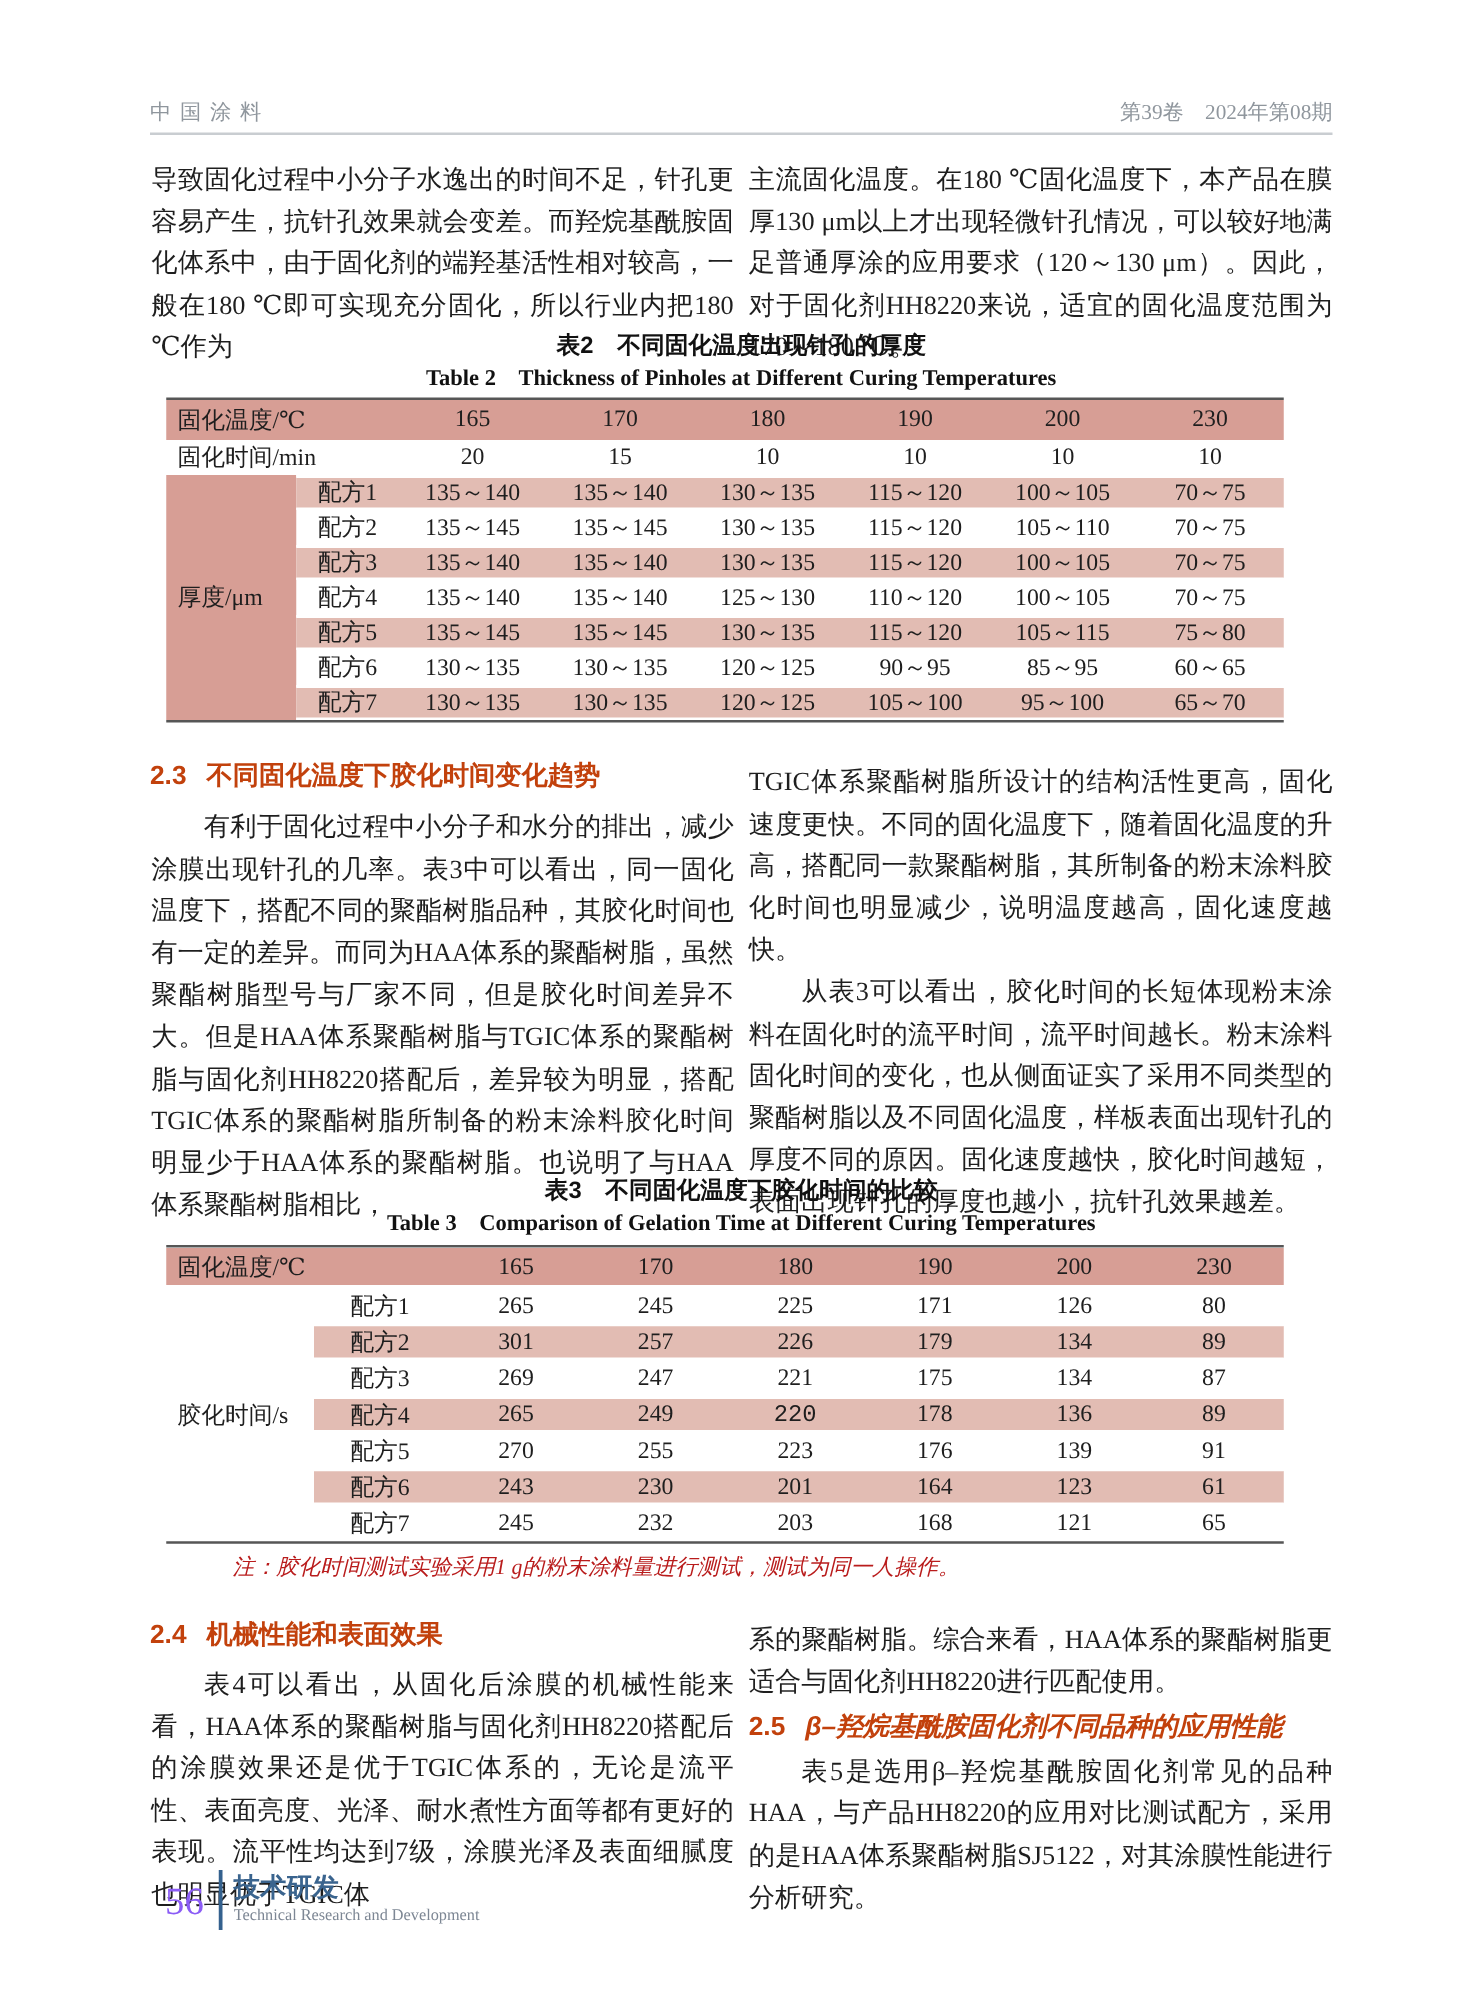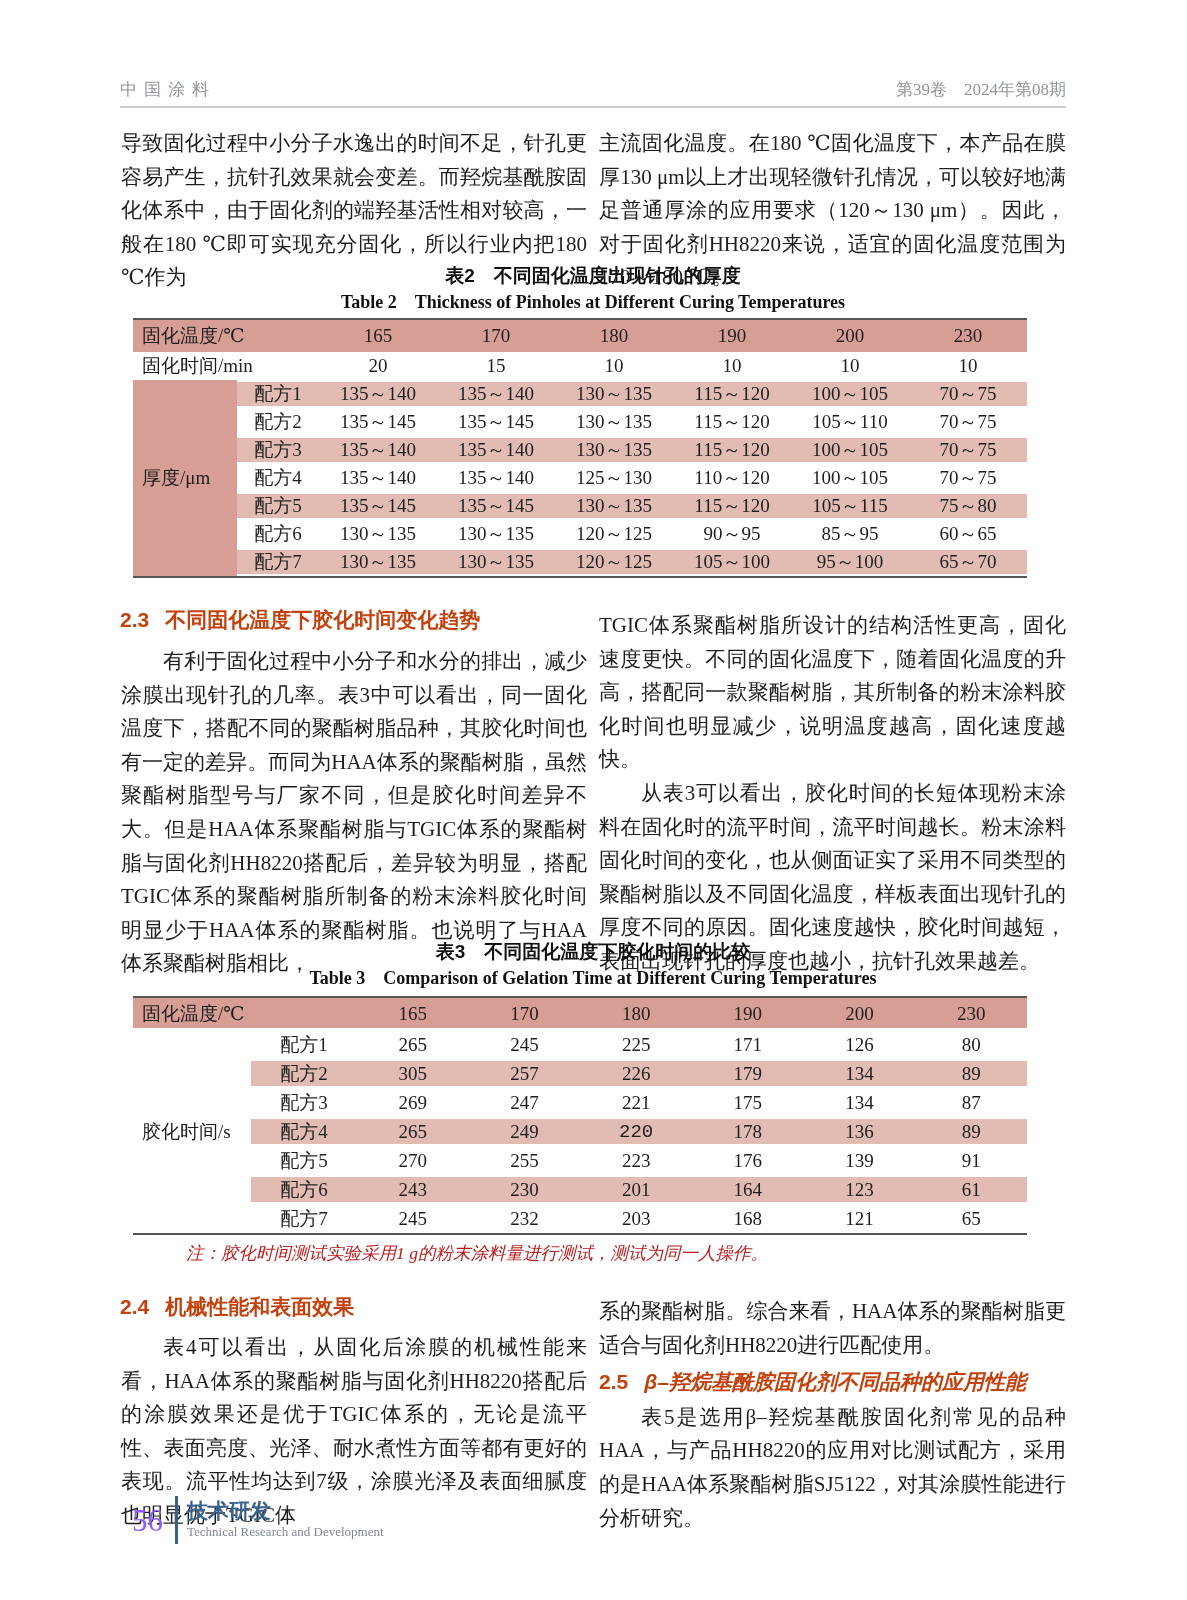--- a/index.html
+++ b/index.html
@@ -184,21 +184,21 @@
       <div class="cell" style="grid-area: 1 / 8;">230</div>
       <div class="cell left" style="grid-area: 2 / 1 / 9;">胶化时间/s</div>
       <div class="cell" style="grid-area: 2 / 2;">配方1</div>
       <div class="cell" style="grid-area: 2 / 3;">265</div>
       <div class="cell" style="grid-area: 2 / 4;">245</div>
       <div class="cell" style="grid-area: 2 / 5;">225</div>
       <div class="cell" style="grid-area: 2 / 6;">171</div>
       <div class="cell" style="grid-area: 2 / 7;">126</div>
       <div class="cell" style="grid-area: 2 / 8;">80</div>
       <div class="cell" style="grid-area: 3 / 2;">配方2</div>
-      <div class="cell" style="grid-area: 3 / 3;">305</div>
+      <div class="cell" style="grid-area: 3 / 3;">301</div>
       <div class="cell" style="grid-area: 3 / 4;">257</div>
       <div class="cell" style="grid-area: 3 / 5;">226</div>
       <div class="cell" style="grid-area: 3 / 6;">179</div>
       <div class="cell" style="grid-area: 3 / 7;">134</div>
       <div class="cell" style="grid-area: 3 / 8;">89</div>
       <div class="cell" style="grid-area: 4 / 2;">配方3</div>
       <div class="cell" style="grid-area: 4 / 3;">269</div>
       <div class="cell" style="grid-area: 4 / 4;">247</div>
       <div class="cell" style="grid-area: 4 / 5;">221</div>
       <div class="cell" style="grid-area: 4 / 6;">175</div>

